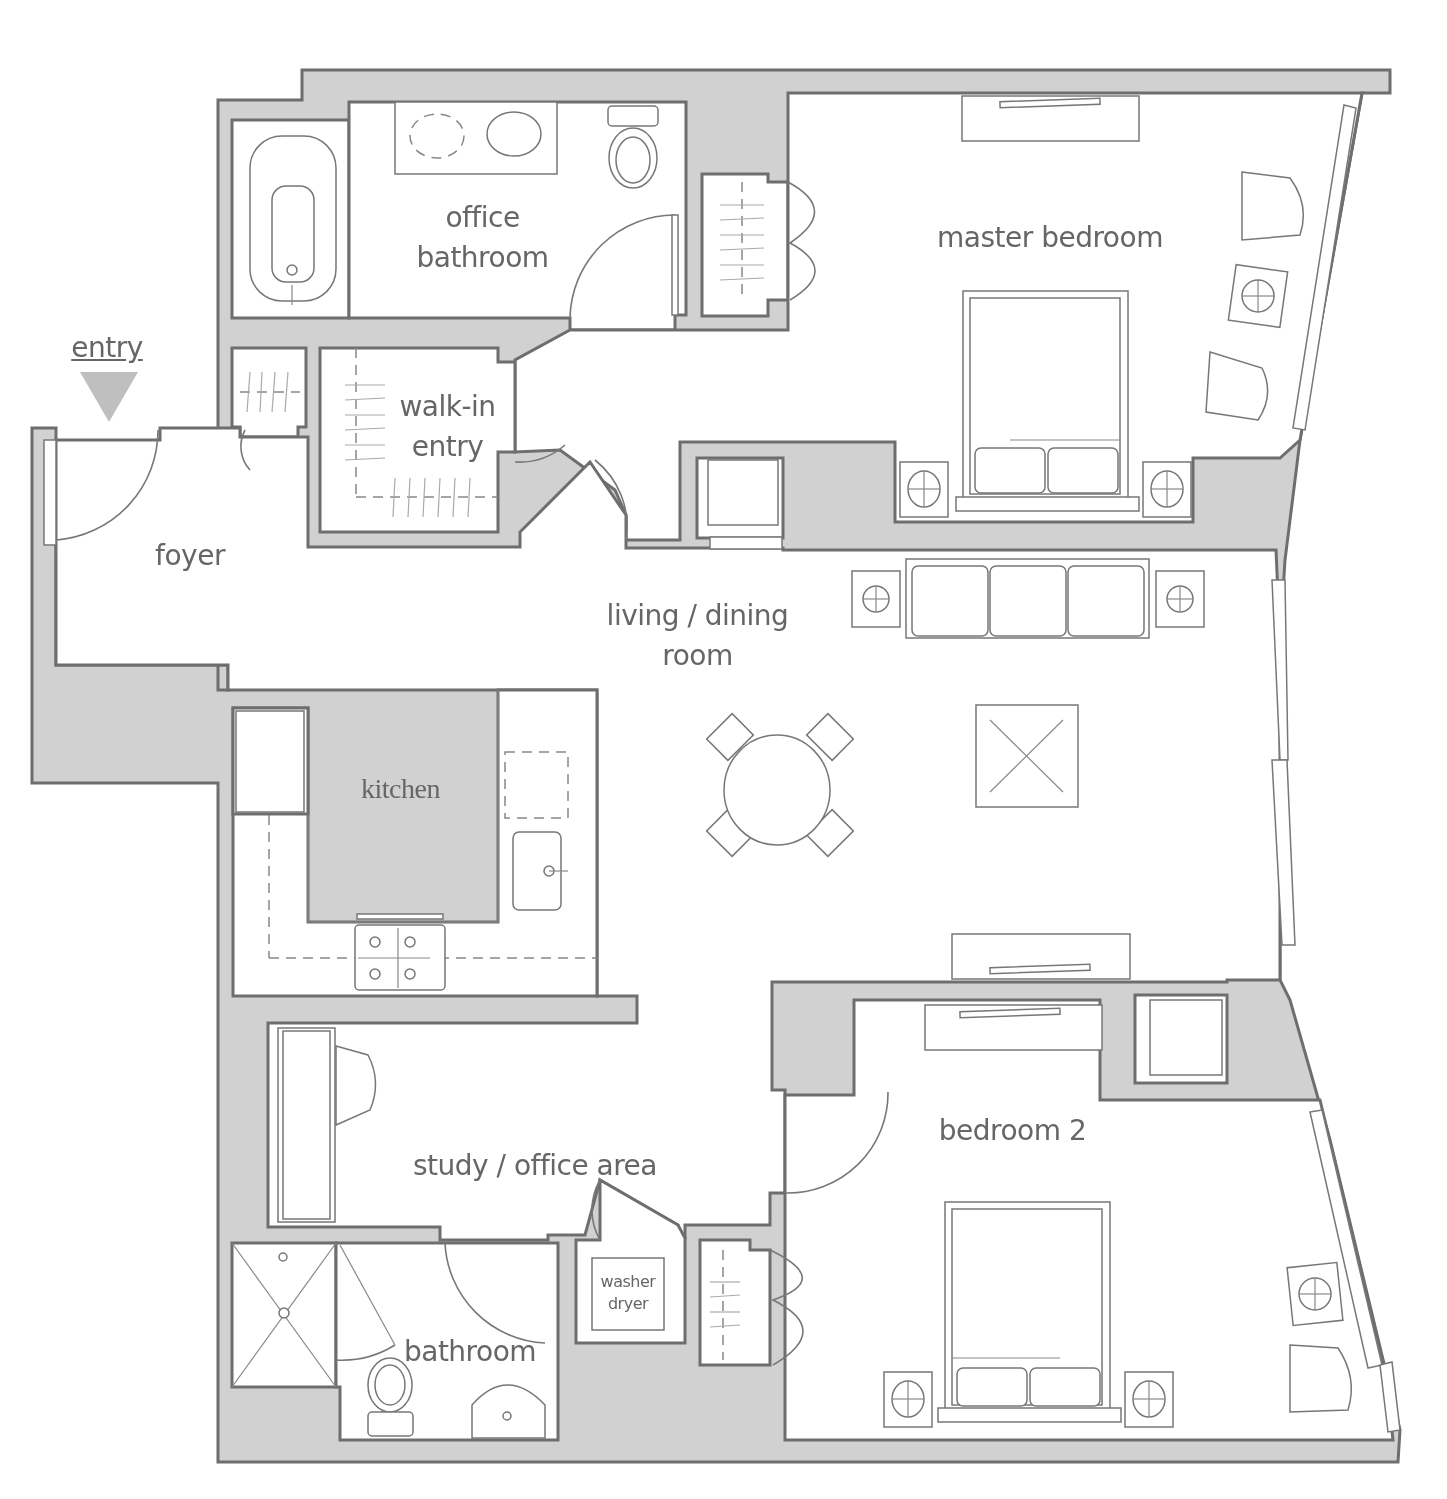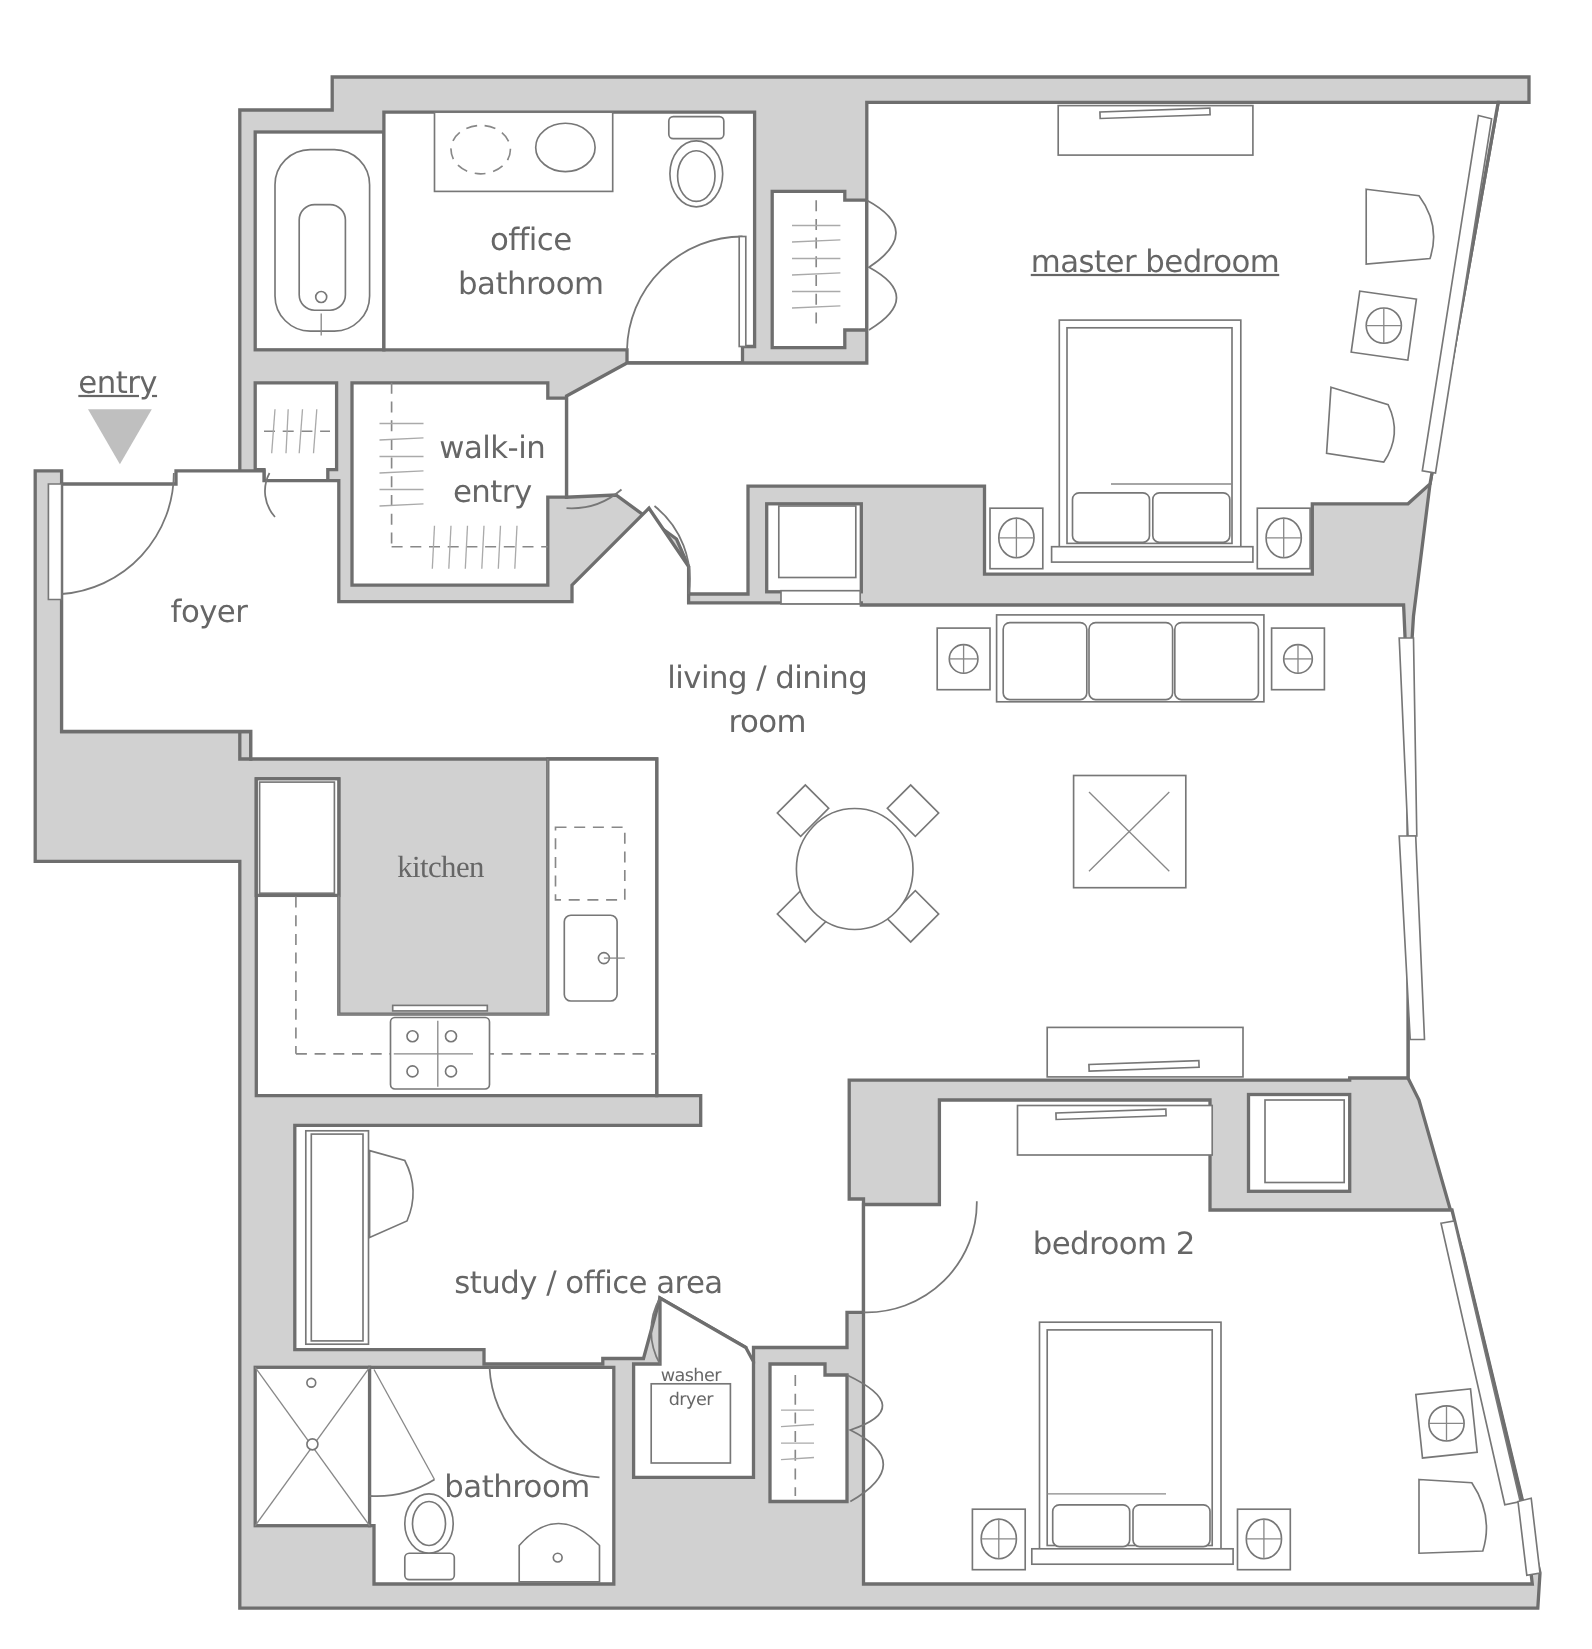--- a/index.html
+++ b/index.html
@@ -296,30 +296,30 @@
   </g>
 </svg>
 
 <div class="label" style="left:62px; top:328px; width:90px;text-decoration:underline;">entry</div>
 <div class="entry-arrow"></div>
 
 <div class="label" style="left:400px; top:198px; width:165px;">
   <div>office</div>
   <div>bathroom</div>
 </div>
-<div class="label" style="left:920px; top:218px; width:260px;text-decoration:underline;">master bedroom</div>
+<div class="label" style="left:920px; top:218px; width:260px;">master bedroom</div>
 <div class="label" style="left:385px; top:387px; width:125px;">
   <div>walk-in</div>
   <div>entry</div>
 </div>
 <div class="label" style="left:140px; top:536px; width:100px;">foyer</div>
 <div class="label" style="left:590px; top:596px; width:215px;">
   <div>living / dining</div>
   <div>room</div>
 </div>
 <div class="label" style="left:338px; top:769px; width:125px;font-family:Liberation Serif, serif;">kitchen</div>
 <div class="label" style="left:405px; top:1146px; width:260px;">study / office area</div>
 <div class="label" style="left:925px; top:1111px; width:175px;">bedroom 2</div>
 <div class="label" style="left:395px; top:1332px; width:150px;">bathroom</div>
-<div class="label small" style="left:586px; top:1239px; width:84px;">
+<div class="label small" style="left:586px; top:1271px; width:84px;">
   <div>washer</div>
   <div>dryer</div>
 </div>
 
 </body></html>

